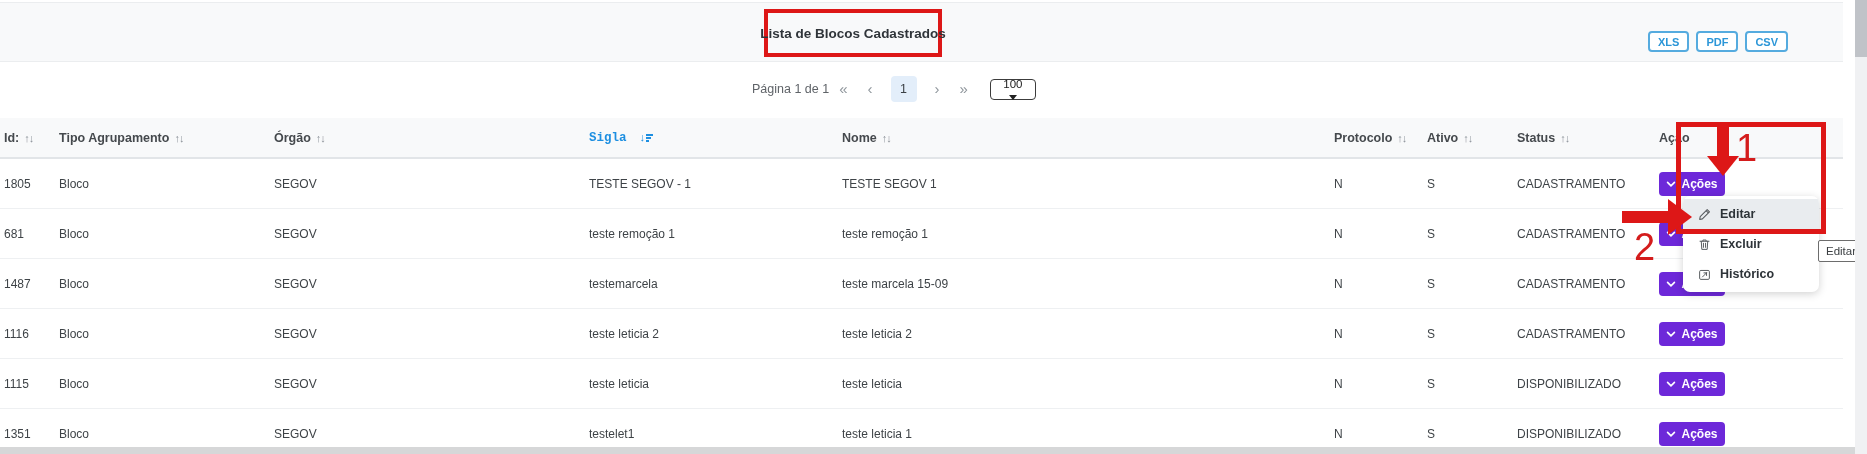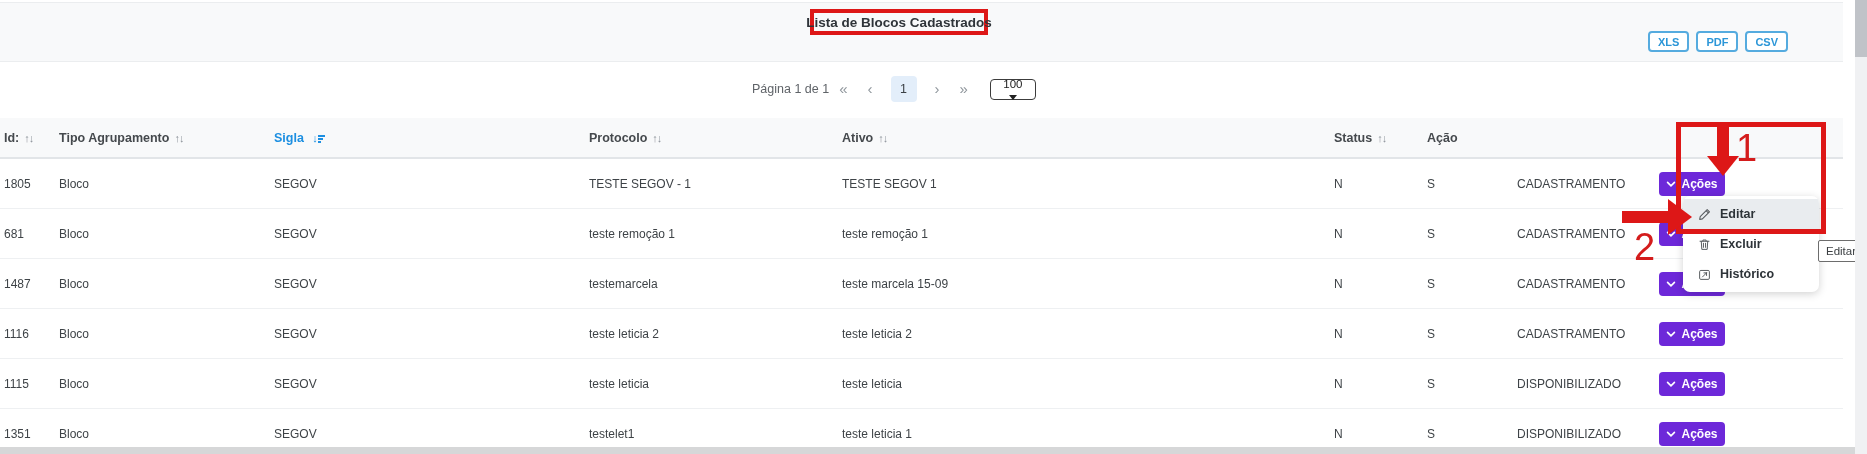--- a/index.html
+++ b/index.html
@@ -7,21 +7,21 @@
   body {
     position:relative; overflow:hidden; background:#fff;
     font-family:"Liberation Sans","DejaVu Sans",sans-serif; color:#3e4347;
   }
   
   .top-band {
     position:absolute; left:0; top:2px; width:1843px; height:60px;
     background:#f8f9fa; border-top:1px solid #ebedef; border-bottom:1px solid #ebedef;
   }
   .title-redbox {
-    position:absolute; left:810px; top:9px; width:178px; height:26px;
+    position:absolute; left:764px; top:9px; width:178px; height:48px;
     border:4px solid #dd1717; display:flex; align-items:center; justify-content:center;
     background:transparent; z-index:10;
   }
   .page-title { font-size:13.5px; font-weight:bold; color:#2f3439; white-space:nowrap; }
   .export-group { position:absolute; left:1648px; top:31px; display:flex; gap:7px; z-index:2; }
   .export-btn {
     min-width:40px; height:21px; padding:0 8px; background:#fff;
     border:2px solid #55abdf; border-radius:4px; color:#2b96d8;
     font-size:11px; font-weight:bold; display:flex; align-items:center; justify-content:center;
     cursor:pointer;
@@ -44,21 +44,21 @@
   .caret-down { width:0; height:0; border-left:4px solid transparent; border-right:4px solid transparent; border-top:5px solid #222; }
   
   .grid-cols {
     display:grid; grid-template-columns:55px 215px 315px 253px 492px 93px 90px 142px 168px;
     padding-left:4px; align-items:center;
   }
   .table-wrap { position:absolute; left:0; top:118px; width:1843px; }
   .thead { height:41px; background:#f8f9fa; border-bottom:2px solid #e2e5e8; }
   .th { font-size:12.5px; font-weight:bold; color:#45494d; white-space:nowrap; cursor:pointer; }
   .sort { font-size:11px; color:#8d939a; margin-left:5px; letter-spacing:-1px; font-weight:normal; }
-  .th-active, .th-active .sort { color:#1d8fe1; }
+  .th-active, .th-active .sort { color:#1d8fe1;font-family:Liberation Mono, monospace; }
   .sort-bars { display:inline-block; vertical-align:-1px; margin-left:1px; }
   .sort-bars div { height:1.5px; background:#1d8fe1; margin-top:1.5px; }
   .sort-bars .b1{ width:7px; } .sort-bars .b2{ width:5px; } .sort-bars .b3{ width:3px; }
   .tr { height:50px; border-bottom:1px solid #eef0f2; font-size:12px; color:#3e4347; }
   .td { white-space:nowrap; overflow:hidden; }
   .acoes-btn {
     width:66px; height:24px; background:#6d28d9; border:none; border-radius:4px;
     color:#fff; font-size:12px; font-weight:bold;
     display:flex; align-items:center; justify-content:center; gap:5px; cursor:pointer;
   }
@@ -121,24 +121,26 @@
   <span class="pg-size">
     <span>100</span>
     <span class="caret-down"></span>
   </span>
 </div>
 
 <div class="table-wrap">
   <div class="thead grid-cols">
     <div class="th"><span>Id:</span><span class="sort">↑↓</span></div>
     <div class="th"><span>Tipo Agrupamento</span><span class="sort">↑↓</span></div>
+    <div class="th"><span>Órgão</span><span class="sort">↑↓</span></div>
     <div class="th th-active">
       <span>Sigla</span>
       <span class="sort">↓</span><span class="sort-bars"><div class="b1"></div><div class="b2"></div><div class="b3"></div></span>
     </div>
+    <div class="th"><span>Nome</span><span class="sort">↑↓</span></div>
     <div class="th"><span>Protocolo</span><span class="sort">↑↓</span></div>
     <div class="th"><span>Ativo</span><span class="sort">↑↓</span></div>
     <div class="th"><span>Status</span><span class="sort">↑↓</span></div>
     <div class="th"><span>Ação</span></div>
   </div>
 
   <div class="tr grid-cols">
     <div class="td">1805</div>
     <div class="td">Bloco</div>
     <div class="td">SEGOV</div>

